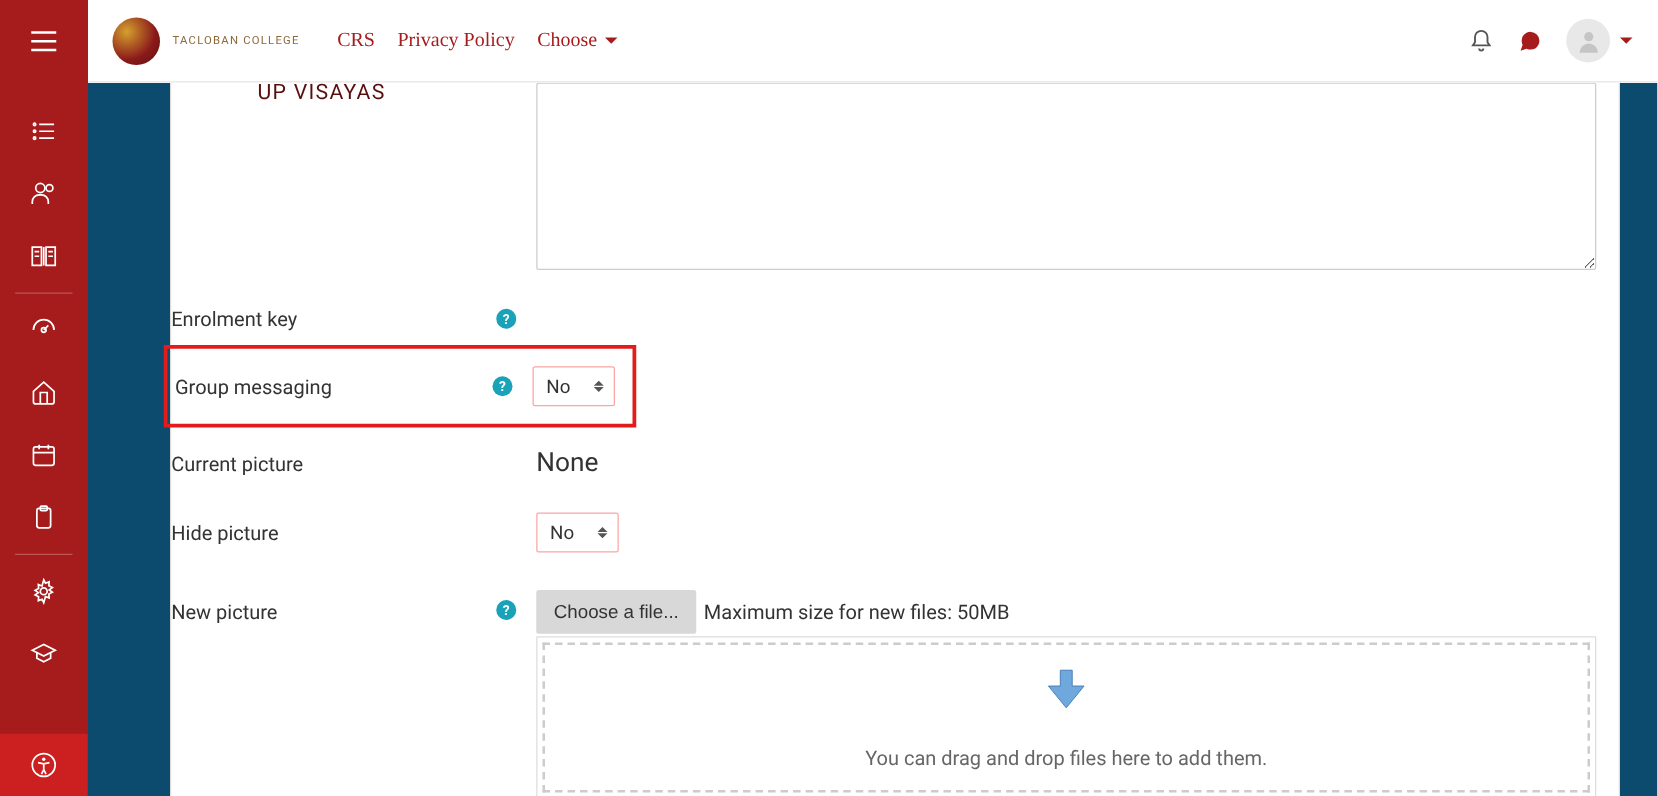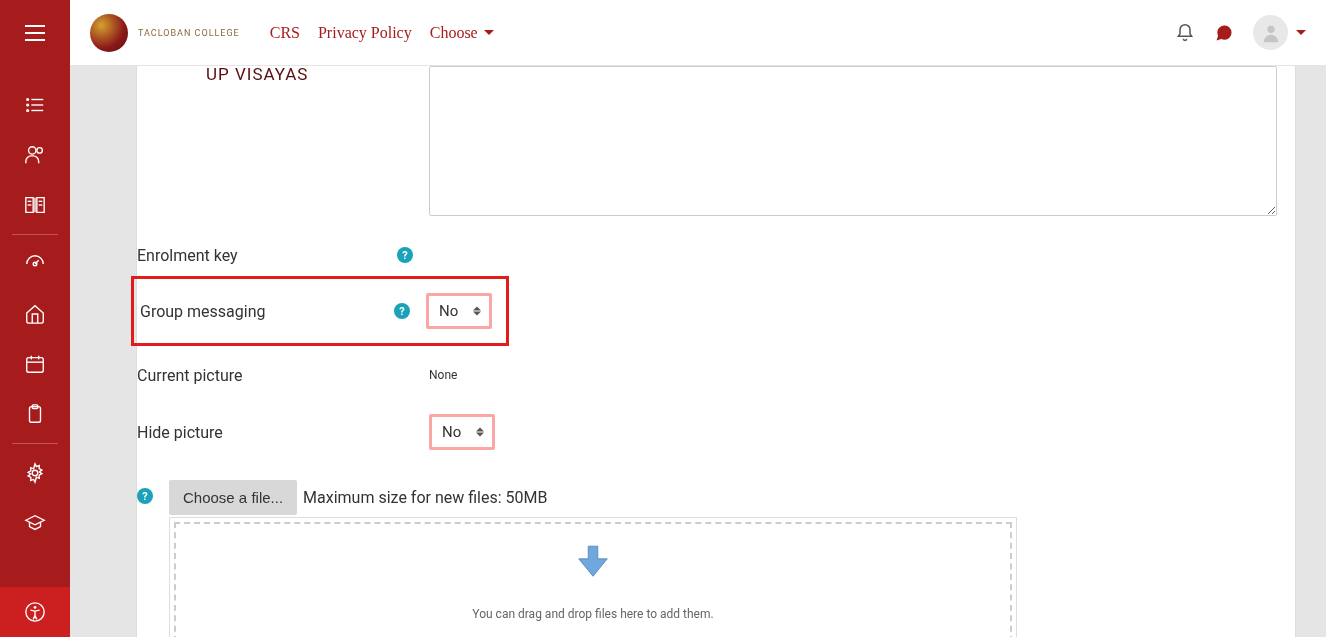--- a/index.html
+++ b/index.html
@@ -200,21 +200,21 @@
       border-right: 5px solid transparent;
       border-top: 5px solid #a61c1c;
       margin-left: 8px;
     }
     .main {
       position: absolute;
       top: 66px;
       left: 70px;
       right: 0;
       bottom: 0;
-      background: #e5e5e5;
+      background: #0c4a6e;
       padding: 0 30px 0 66px;
     }
     .form-container {
       background: #fff;
       border: 1px solid #ddd;
       border-top: none;
       border-bottom: none;
       padding: 0 0 10px 0;
       min-height: 100%;
     }
@@ -290,21 +290,21 @@
       height: 14px;
       fill: #555;
     }
     .eye-icon {
       width: 18px;
       height: 18px;
       fill: #8b1a1a;
       cursor: pointer;
     }
     .select-box {
-      border: 3px solid #fca5a5;
+      border: 1px solid #fca5a5;
       border-radius: 2px;
       padding: 6px 24px 6px 10px;
       font-size: 15px;
       color: #333;
       background: #fff;
       position: relative;
       min-width: 66px;
       cursor: pointer;
       display: inline-flex;
       align-items: center;
@@ -334,21 +334,21 @@
     .highlight-box {
       border: 3px solid #e21b1b;
       display: flex;
       align-items: center;
       padding: 14px 0;
       margin-left: -6px;
       padding-left: 6px;
       width: 378px;
     }
     .static-value {
-      font-size: 12px;
+      font-size: 21px;
       color: #333;
     }
     .choose-file-btn {
       background: #d8d8d8;
       border: none;
       padding: 9px 14px;
       font-size: 15px;
       color: #333;
       cursor: pointer;
       border-radius: 2px;
@@ -369,21 +369,21 @@
       min-height: 120px;
       display: flex;
       flex-direction: column;
       align-items: center;
       justify-content: center;
       gap: 26px;
       padding: 14px;
       cursor: pointer;
     }
     .dropzone-text {
-      font-size: 12px;
+      font-size: 16px;
       color: #666;
       text-align: right;
     }
     .arrow-down {
       width: 42px;
       height: 38px;
     }
   </style>
 </head>
 <body>
@@ -562,20 +562,21 @@
           <span>No</span>
           <div class="select-arrows">
               <span class="up"></span>
               <span class="down"></span>
             </div>
         </div>
       </div>
     </div>
 
     <div class="form-row" style="align-items:flex-start;margin-top:18px">
+      <div class="form-label-col" style="padding-top:8px">New picture</div>
       <div class="help-col" style="padding-top:8px">
           <div class="help-icon">?</div>
         </div>
       <div class="form-input-col" style="flex-direction:column;align-items:flex-start;gap:0">
         <div style="display:flex;align-items:center">
           <button class="choose-file-btn">Choose a file...</button>
           <span class="file-info">Maximum size for new files: 50MB</span>
         </div>
         <div class="dropzone-wrapper">
           <div class="dropzone">

